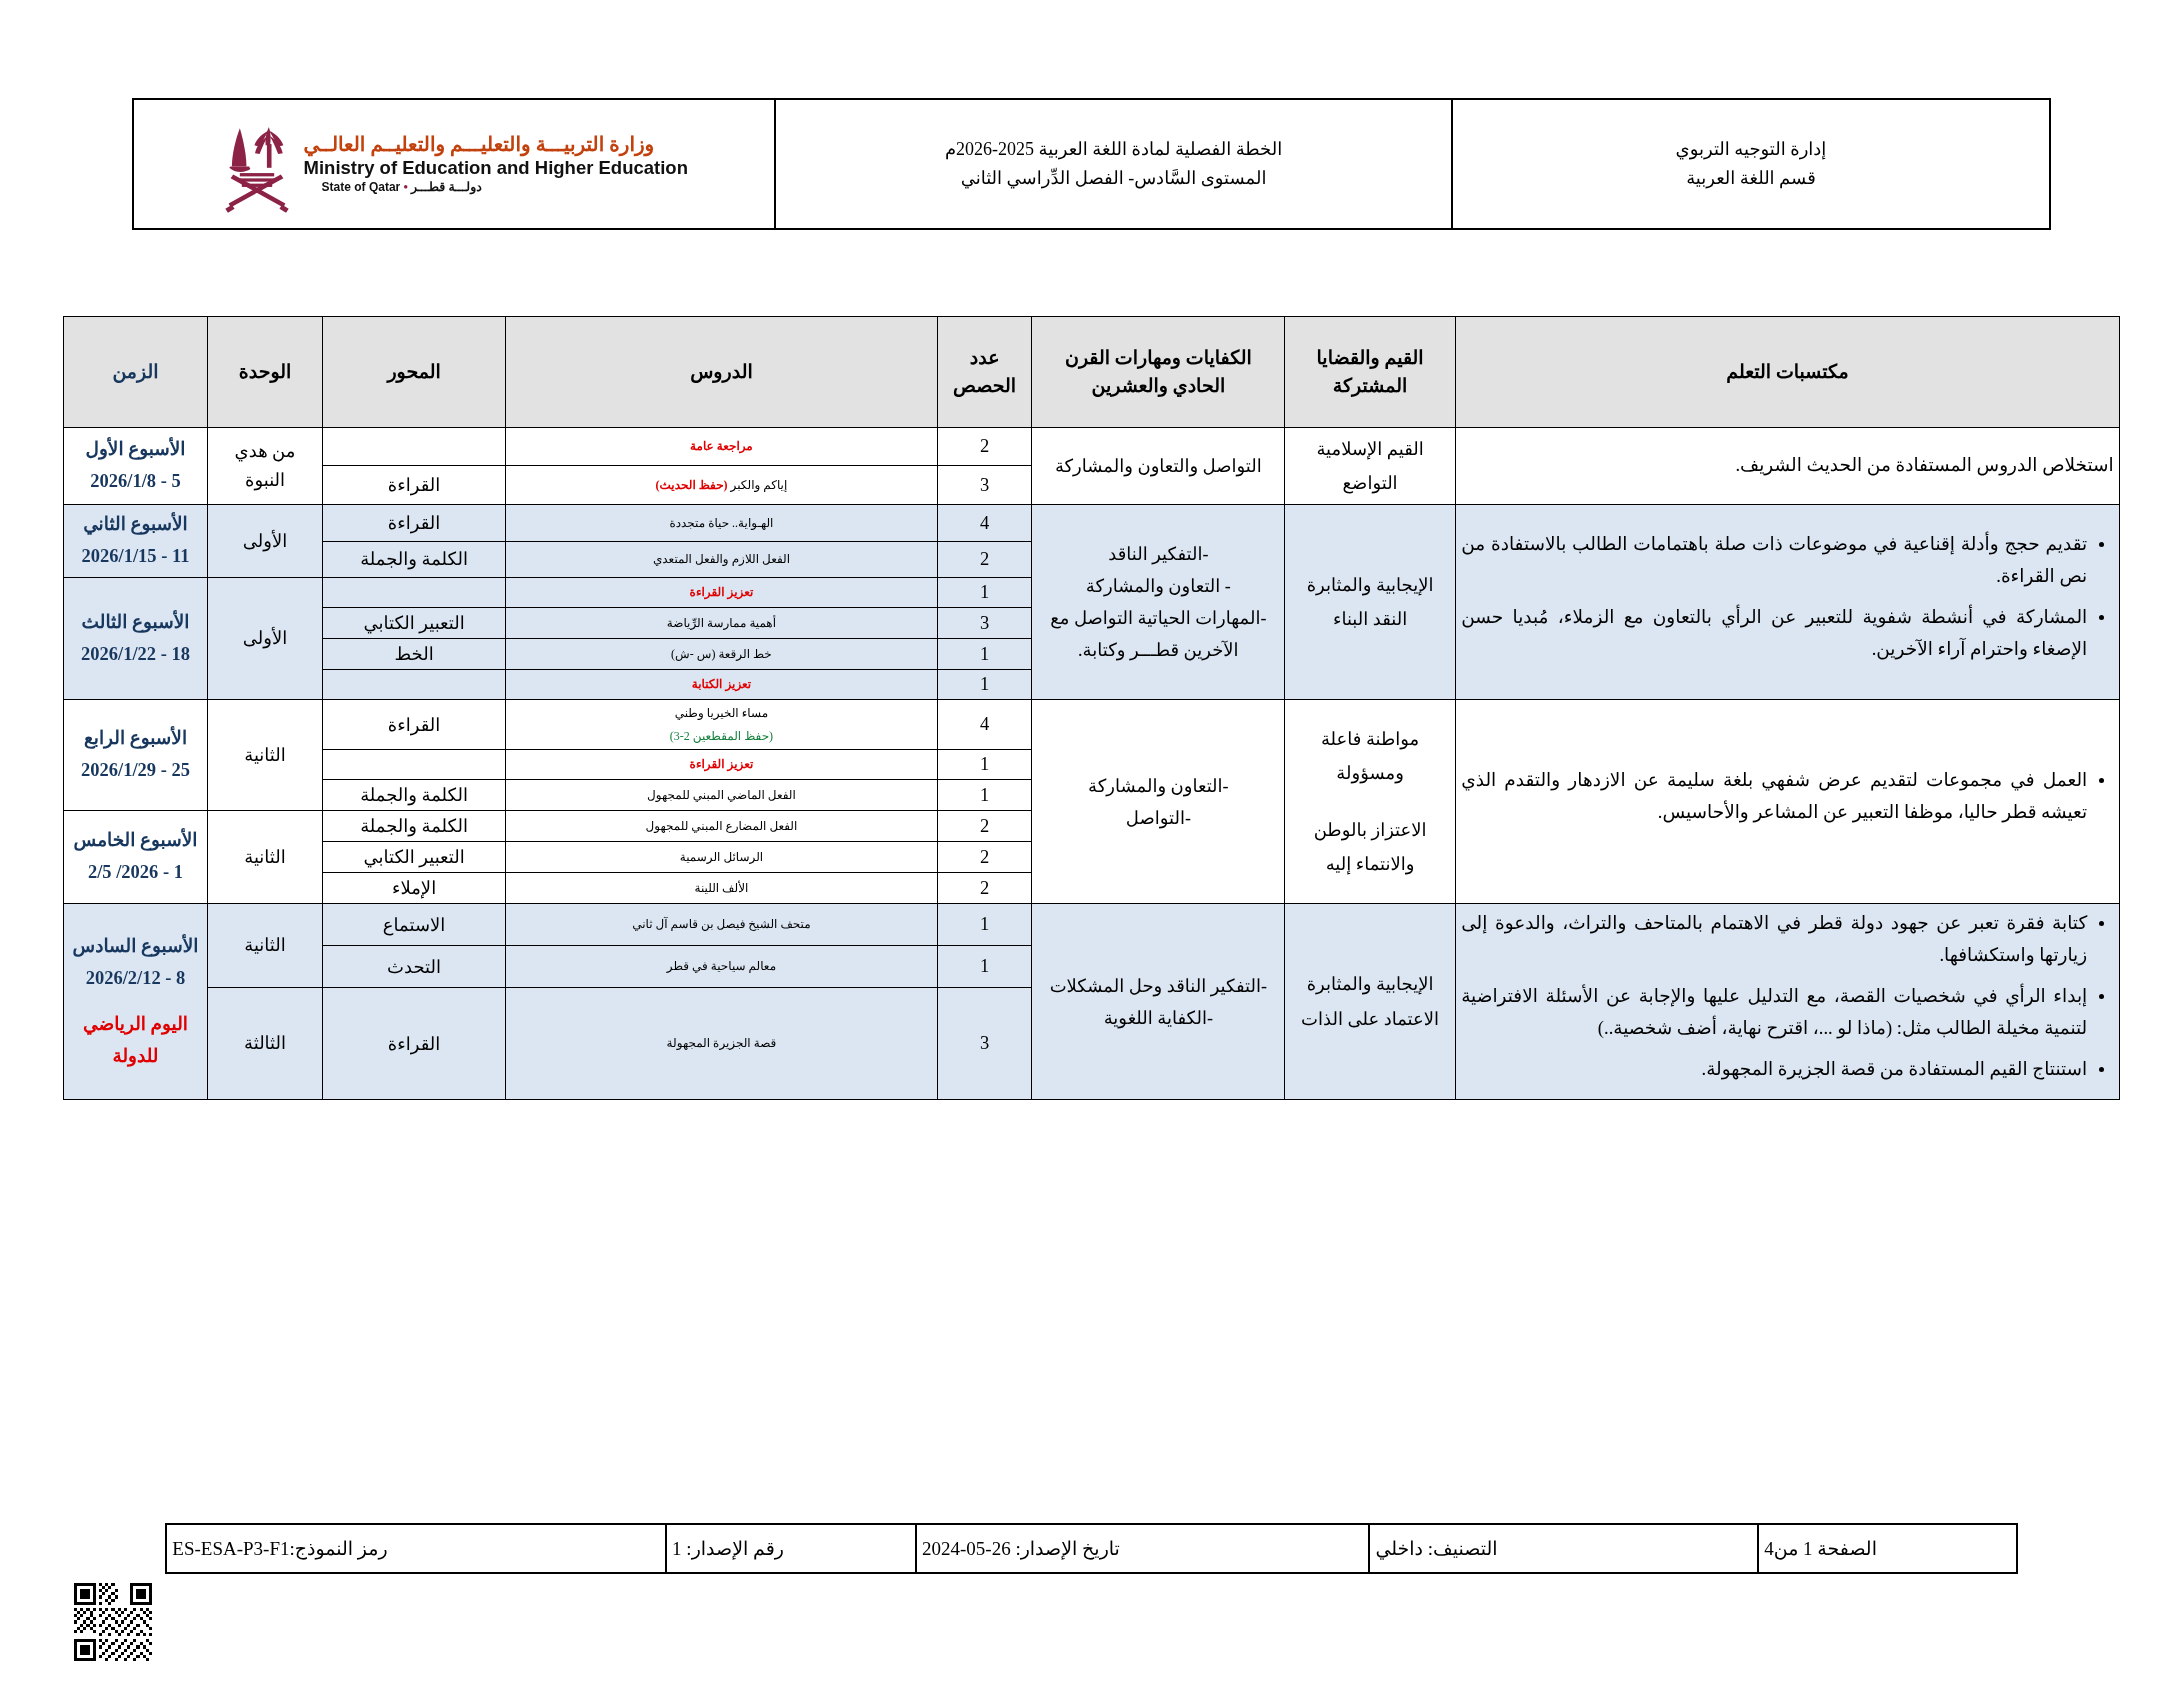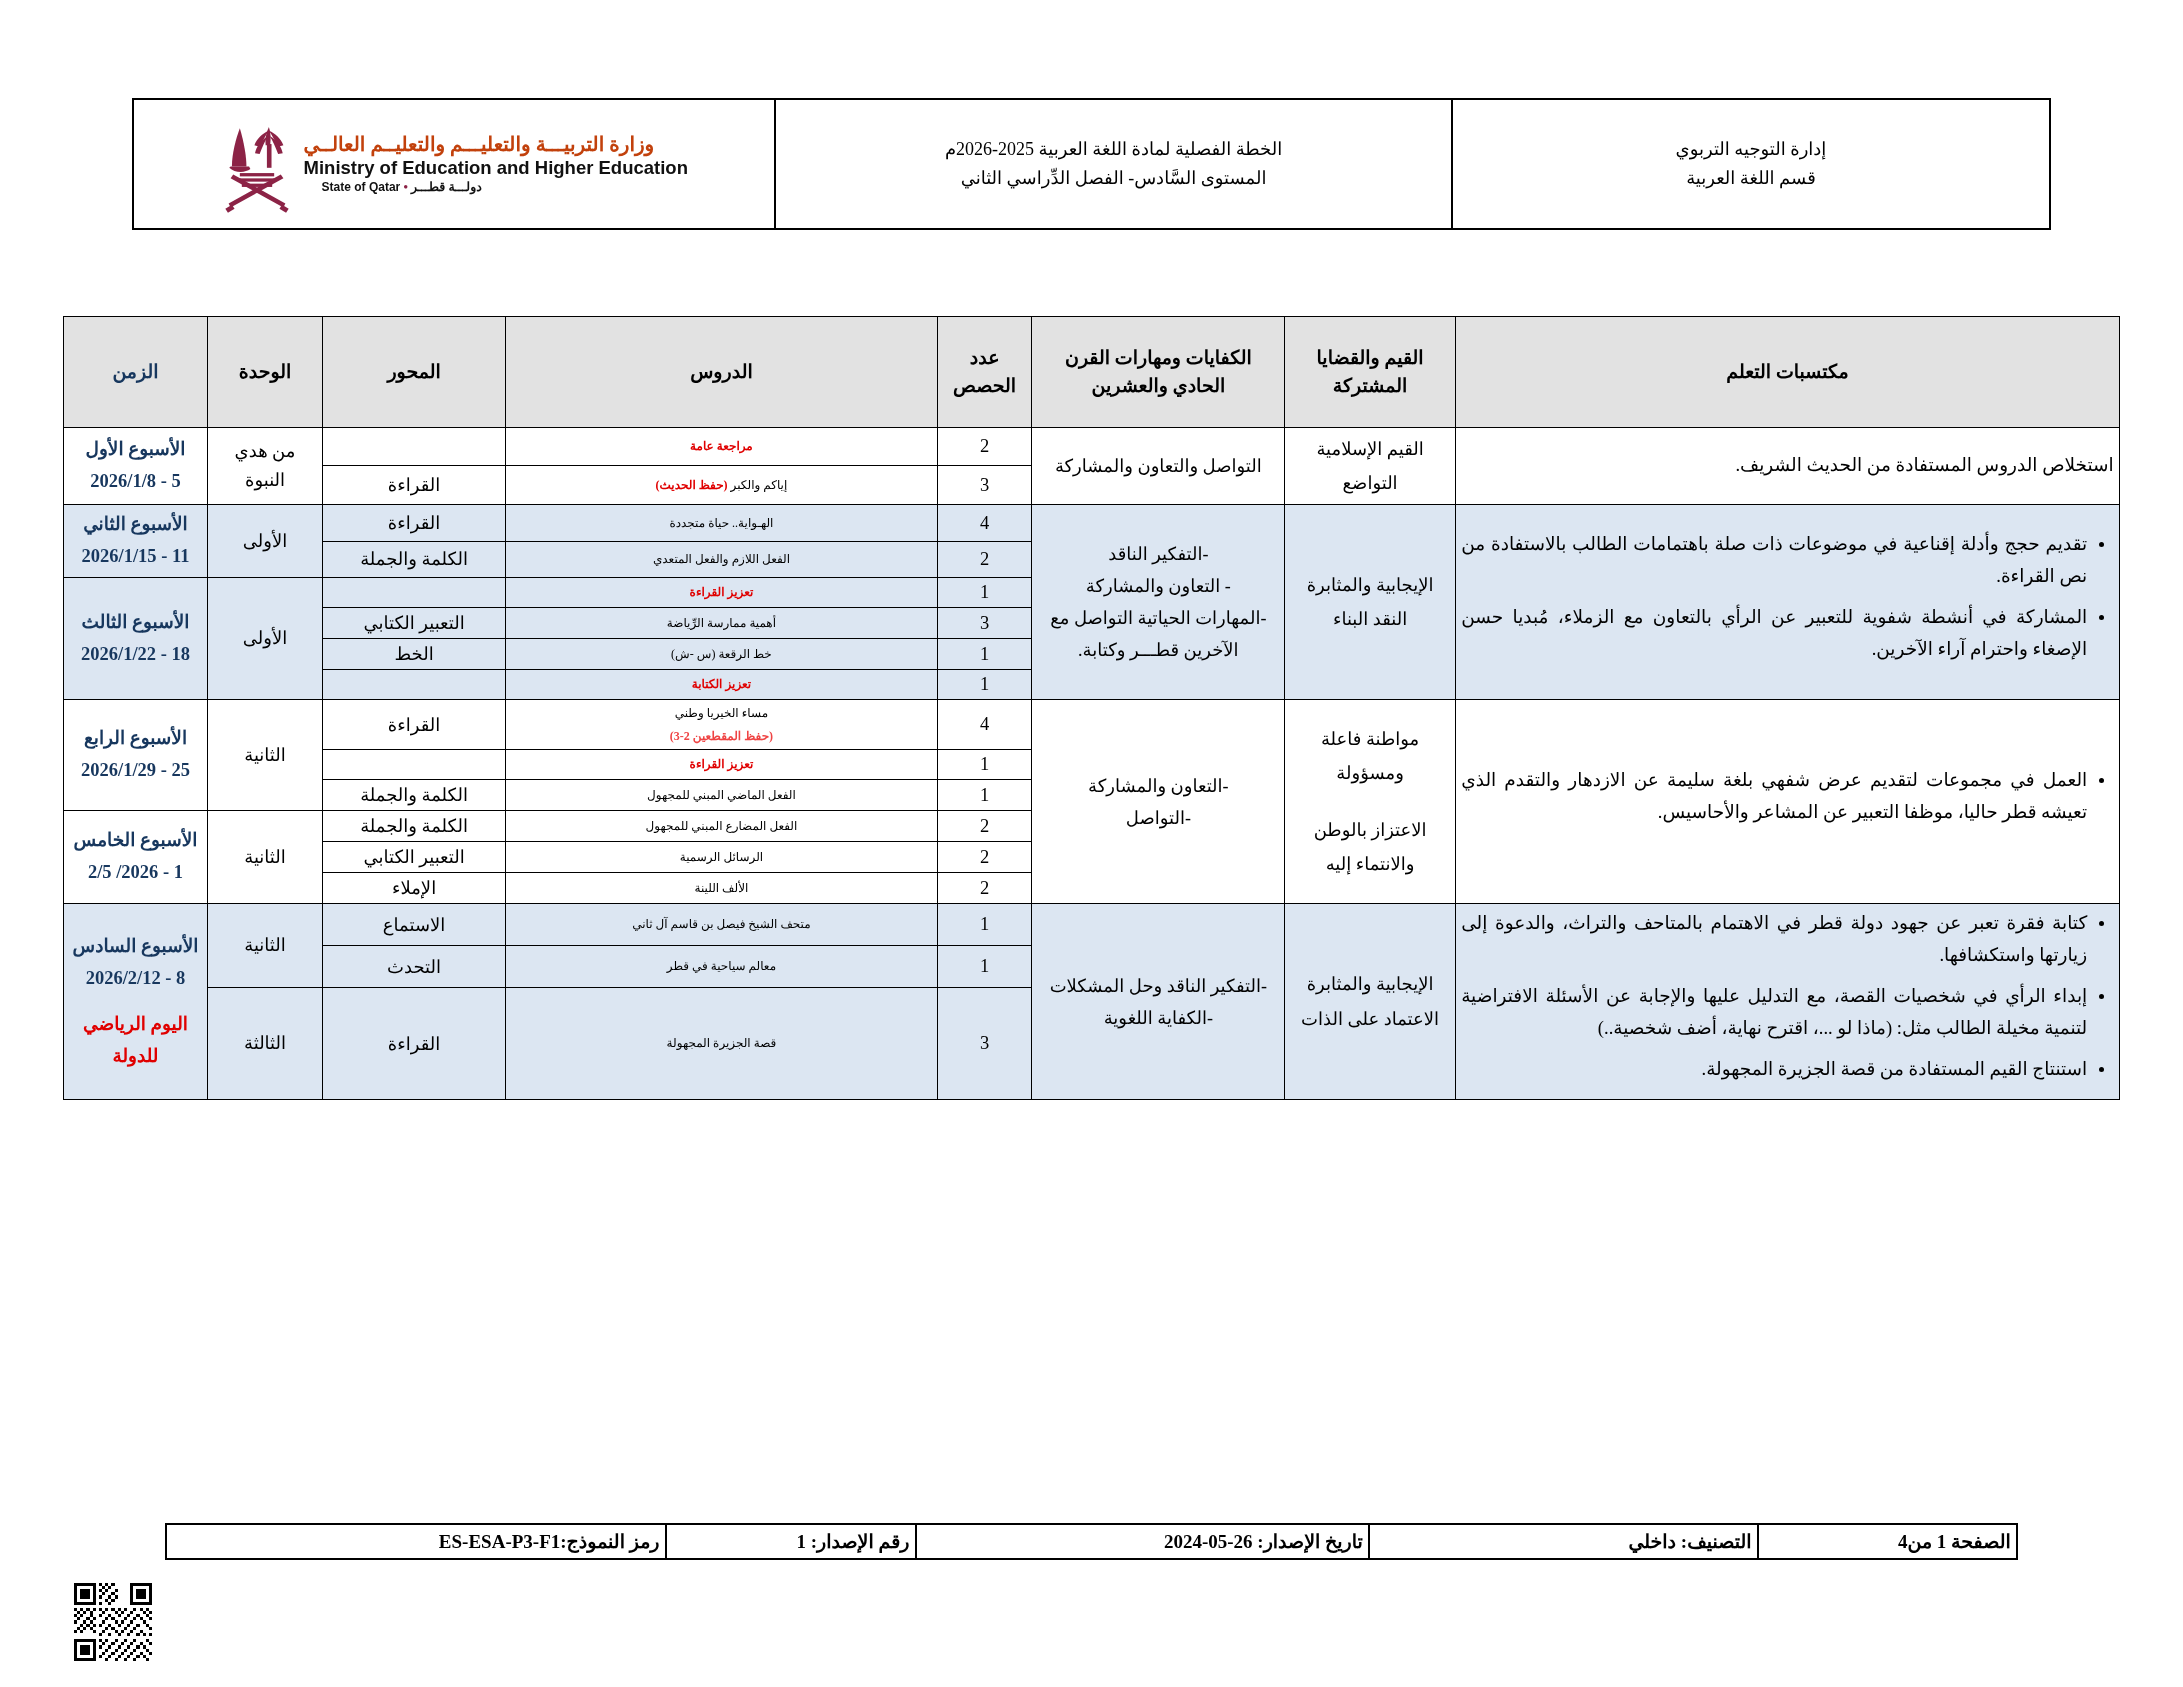--- a/index.html
+++ b/index.html
@@ -157,21 +157,21 @@
   td.mehwar-cell {
     text-align: center;
     font-size: 18px;
   }
   td.lesson-cell {
     text-align: center;
     font-size: 12px;
     line-height: 1.55;
   }
   td.lesson-cell .red { color: #e00000; font-weight: bold; }
-  td.lesson-cell .redline { display: block; color: #ef4444; font-weight: bold; margin-top: 4px; }
+  td.lesson-cell .redline { display: block; color: #15803d; font-weight: normal; margin-top: 4px; }
   td.hisas-cell {
     text-align: center;
     font-size: 18.5px;
     font-family: "Liberation Serif", serif;
   }
   td.kifaya-cell {
     text-align: center;
     font-size: 18px;
     line-height: 1.78;
   }
@@ -203,25 +203,25 @@
     right: 165px;
     left: 165px;
   }
   table.footer-table {
     width: 100%;
     border-collapse: collapse;
     table-layout: fixed;
   }
   table.footer-table td {
     border: 2px solid #000;
-    text-align: right;
+    text-align: left;
     vertical-align: middle;
     font-size: 19px;
-    font-weight: bold;
-    height: 35px;
+    font-weight: normal;
+    height: 49px;
     padding: 4px 5.3px;
     box-sizing: border-box;
     white-space: nowrap;
   }
   .ft-code   { width: 27.0%; }
   .ft-issue  { width: 13.5%; }
   .ft-date   { width: 24.5%; }
   .ft-class  { width: 21.0%; }
   .ft-page   { width: 14.0%; }
 

